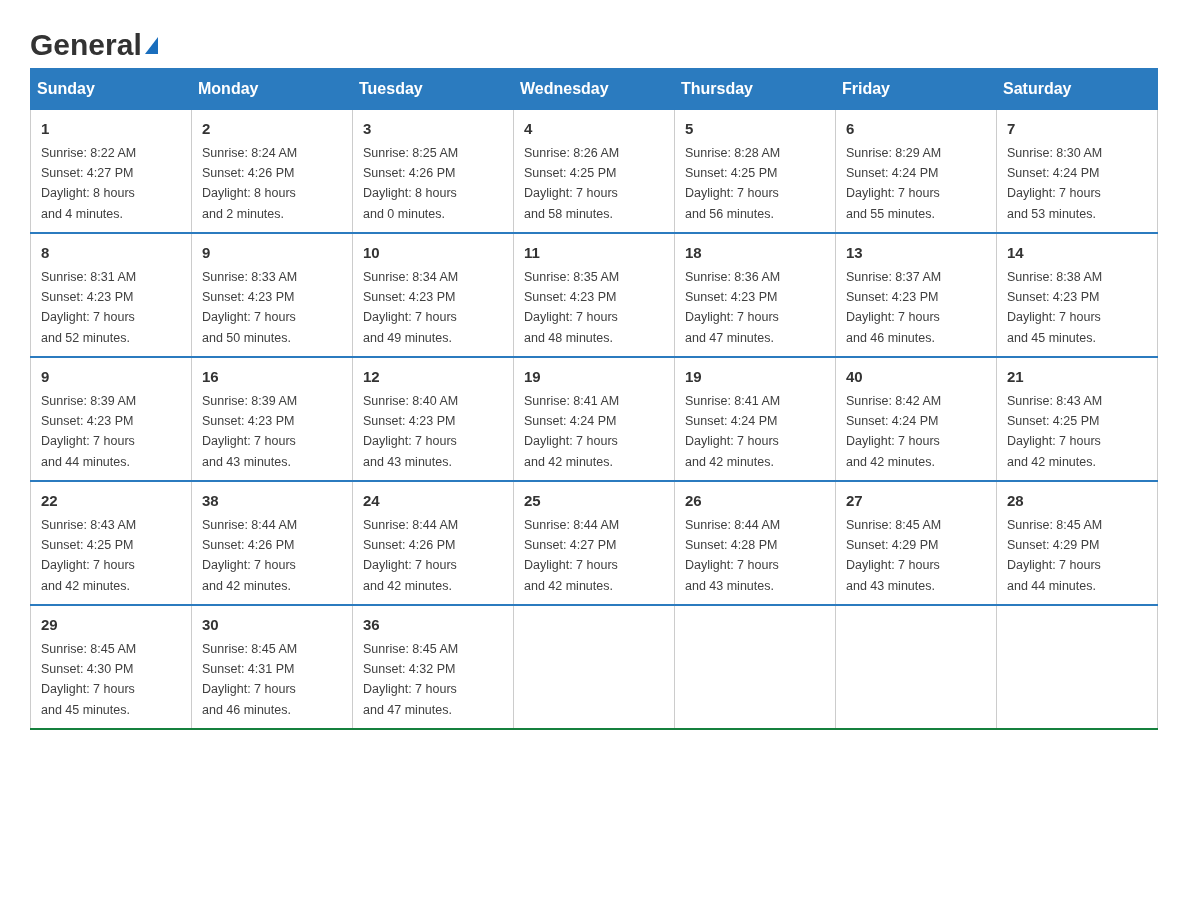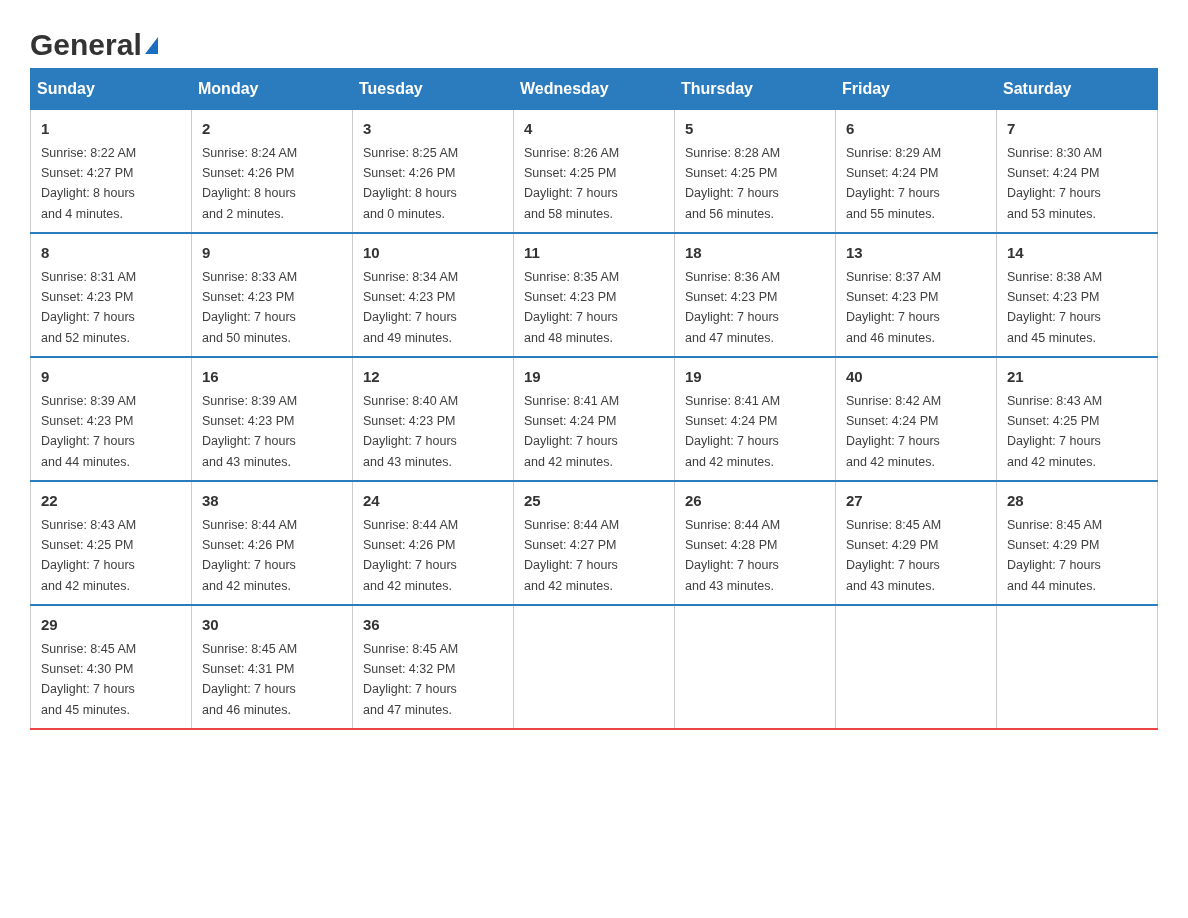--- a/index.html
+++ b/index.html
@@ -55,21 +55,21 @@
       vertical-align: top;
       padding: 8px 10px;
       border: 1px solid #ccc;
       width: 14.28%;
       min-height: 80px;
       font-size: 13px;
       line-height: 1.5;
       background: #fff;
     }
     .calendar-table tr:last-child td {
-      border-bottom: 2px solid #ef4444;
+      border-bottom: 2px solid #15803d;
     }
     .calendar-table thead tr th {
       border-top: 2px solid #2b7bbf;
       border-bottom: 2px solid #2b7bbf;
     }
     .day-num {
       font-size: 15px;
       font-weight: bold;
       display: block;
       margin-bottom: 2px;

